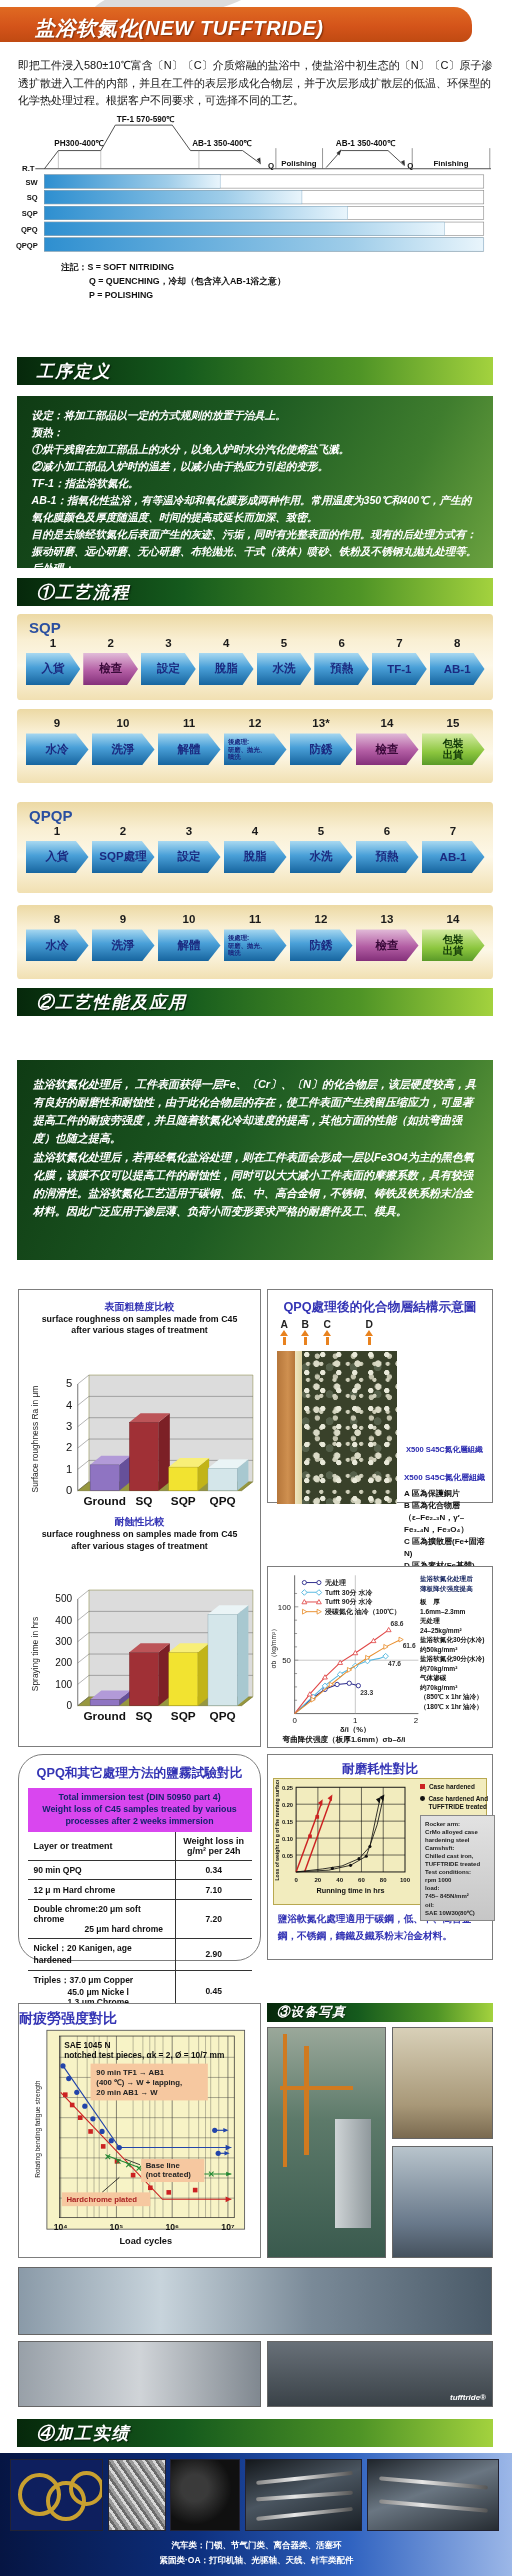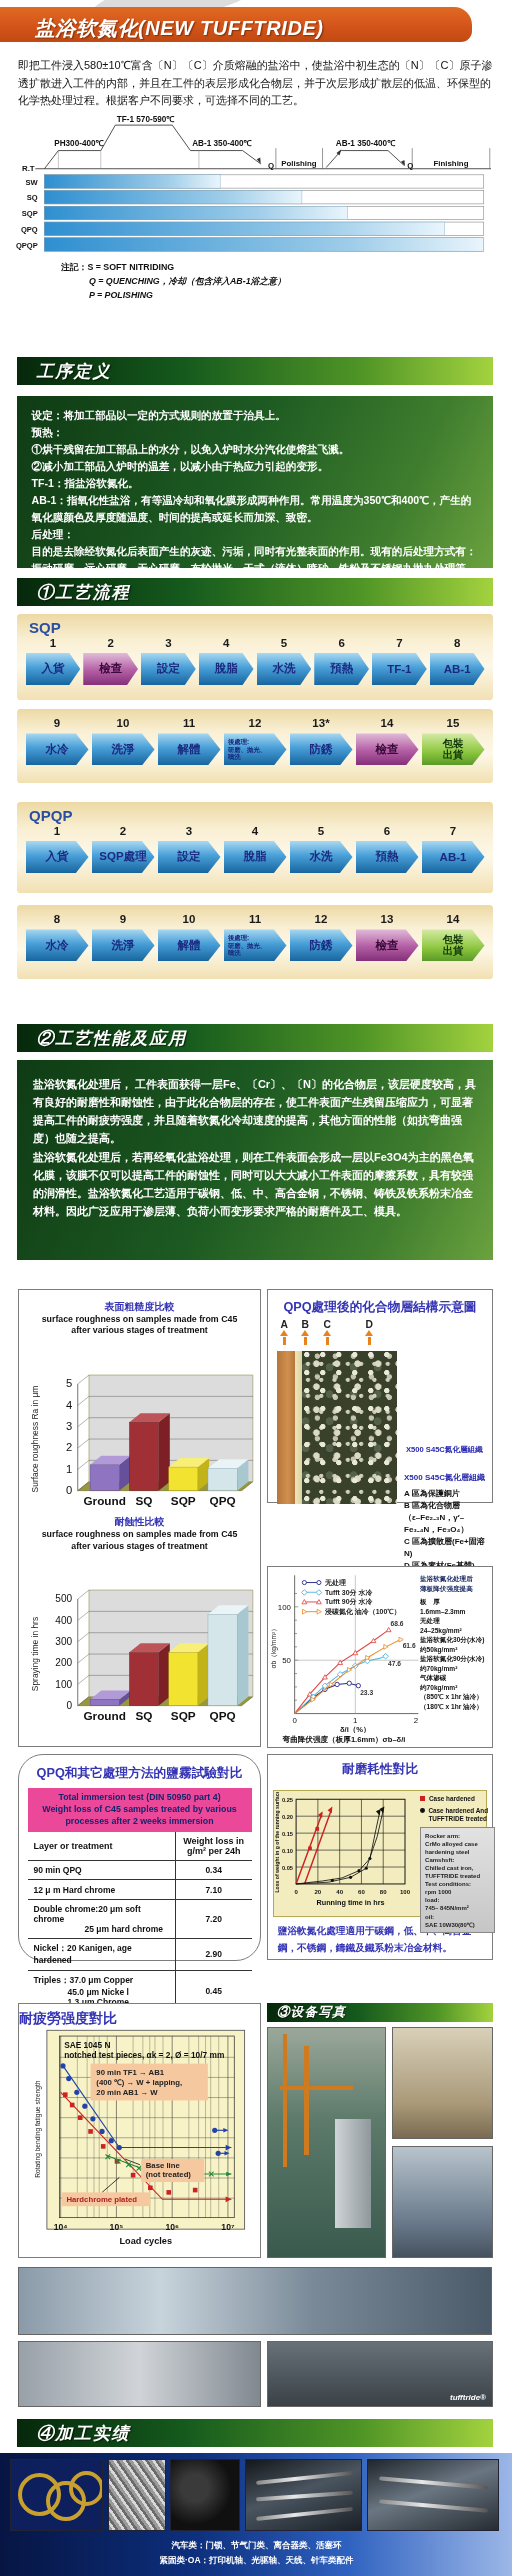--- a/index.html
+++ b/index.html
@@ -11,28 +11,28 @@
   .banner{position:absolute;top:7.3px;left:0;width:472px;height:35px;z-index:2;
           background:linear-gradient(180deg,#e06a22 0%,#d4541a 55%,#c04a12 100%);
           border-radius:0 18px 11px 0;display:flex;align-items:flex-end;}
   .banner span{color:#fff;font-weight:bold;font-style:italic;font-size:20px;letter-spacing:0.6px;
           padding-left:35px;text-shadow:1.2px 1.2px 1.2px rgba(90,30,0,.6);}
   .intro{position:absolute;top:57px;left:18px;width:478px;font-size:11px;font-weight:normal;
           color:#141414;line-height:1.6;}
   
   .diag{position:absolute;top:113px;left:11px;}
   .notes{position:absolute;top:260px;left:61px;font-size:8.8px;font-weight:bold;color:#111;line-height:1.6;}
-  .notes div:nth-child(2),.notes div:nth-child(3){padding-left:28px;font-style:italic;}
+  .notes div:nth-child(2),.notes div:nth-child(3){padding-left:28px;}
   
   .sec-bar{position:absolute;left:17px;width:476px;height:28px;display:flex;align-items:center;
           background:linear-gradient(90deg,#06280b 0%,#155a1d 35%,#4f9426 72%,#a3d23e 100%);}
   .sec-bar span{color:#fff;font-weight:bold;font-style:italic;font-size:17px;letter-spacing:1.8px;
           padding-left:19.4px;text-shadow:1.2px 1.2px 1.2px rgba(0,0,0,.55);}
   .green-panel{position:absolute;left:17px;width:476px;box-sizing:border-box;color:#fff;font-weight:bold;
-          background:linear-gradient(115deg,#0f3b14 0%,#1d5a22 45%,#3f7d2e 78%,#6ba23f 100%);}
+          background:linear-gradient(115deg,#0f3b14 0%,#1d5a22 45%,#3f7d2e 78%,#6ba23f 100%);font-style:italic;}
   .def-panel{top:396px;height:172px;padding:11px 14.6px;font-size:10.6px;line-height:17px;}
   .perf-panel{top:1060px;height:200px;padding:14.6px 16px;font-size:11px;line-height:18px;}
   .perf-panel p{margin:0 0 1.2px 0;}
   
   .flow-panel{position:absolute;left:17px;width:476px;box-sizing:border-box;border-radius:3.6px;
           background:linear-gradient(180deg,#ecd9a4 0%,#f9efd3 30%,#fdf8e8 60%,#f1e0b2 100%);
           padding:3.6px 8.5px;}
   .flow-name{color:#2a4fa0;font-size:15px;font-weight:bold;margin:1.2px 0 0 3.6px;}
   .steps{display:flex;gap:3px;margin-top:1.2px;}
   .fstep{flex:1;display:flex;flex-direction:column;}
@@ -46,21 +46,21 @@
   .farr .sm{font-size:6.4px;line-height:1.15;display:block;width:86%;text-align:left;}
   .farr .two{font-size:10.3px;line-height:1.1;display:block;}
   
   .charts-area{position:absolute;top:1289px;left:0;width:513px;height:1122px;}
   .cbox{position:absolute;background:#fff;border:1.2px solid #7d7d7d;box-sizing:border-box;}
   .c-title{color:#3535b5;font-size:10px;font-weight:bold;text-align:center;margin-top:9.7px;}
   .c-title.smaller{font-size:12.7px;}
   .c-sub{font-size:8.8px;font-weight:bold;color:#111;text-align:center;line-height:1.3;}
   svg{display:block;}
   
-  .imm-head,.imm-foot{background:#ec4899;color:#15246e;font-weight:bold;text-align:center;
+  .imm-head,.imm-foot{background:#d946ef;color:#15246e;font-weight:bold;text-align:center;
         font-size:8.8px;line-height:1.35;padding:4.2px 3.6px;margin:6px 8.5px 0 8.5px;}
   .imm-foot{margin:0 8.5px;padding:3px;}
   table.imm{width:calc(100% - 17px);margin:0 8.5px;border-collapse:collapse;font-size:8.5px;font-weight:bold;color:#111;}
   table.imm td,table.imm th{padding:4.2px 3.6px;vertical-align:middle;}
   table.imm th{border-bottom:1.2px solid #333;font-size:9px;}
   table.imm td{border-top:0.9px solid #333;}
   table.imm td:first-child,table.imm th:first-child{width:66%;border-right:0.9px solid #333;text-align:left;padding-left:6px;}
   table.imm td:last-child,table.imm th:last-child{text-align:center;}
   .cell-l2{padding-left:51px;}
   .cell-l3{padding-left:34px;}
@@ -200,22 +200,22 @@
   <div class="sec-bar" style="top:357px;">
     <span>工序定义</span>
   </div>
   <div class="green-panel def-panel">
     <div>设定：将加工部品以一定的方式规则的放置于治具上。</div>
     <div>预热：</div>
     <div>①烘干残留在加工部品上的水分，以免入炉时水分汽化使熔盐飞溅。</div>
     <div>②减小加工部品入炉时的温差，以减小由于热应力引起的变形。</div>
     <div>TF-1：指盐浴软氮化。</div>
     <div>AB-1：指氧化性盐浴，有等温冷却和氧化膜形成两种作用。常用温度为350℃和400℃，产生的氧化膜颜色及厚度随温度、时间的提高或延长而加深、致密。</div>
+    <div>目的是去除经软氮化后表面产生的灰迹、污垢，同时有光整表面的作用。现有的后处理方式有：振动研磨、远心研磨、无心研磨、布轮抛光、干式（液体）喷砂、铁粉及不锈钢丸抛丸处理等。</div>
     <div>后处理：</div>
-    <div>目的是去除经软氮化后表面产生的灰迹、污垢，同时有光整表面的作用。现有的后处理方式有：振动研磨、远心研磨、无心研磨、布轮抛光、干式（液体）喷砂、铁粉及不锈钢丸抛丸处理等。</div>
   </div>
 
   <div class="sec-bar" style="top:578px;">
     <span>①工艺流程</span>
   </div>
 
   <div class="flow-panel" style="top:614px;height:86px;">
     <div class="flow-name">SQP</div>
     <div class="steps">
       <div class="fstep">
@@ -410,21 +410,21 @@
       <div class="fstep">
           <div class="fnum">14</div>
           <div class="farr" data-variant="green">
             <span class="two">包裝</span>
             <span class="two">出貨</span>
           </div>
         </div>
     </div>
   </div>
 
-  <div class="sec-bar" style="top:1024px;text-align:center;">
+  <div class="sec-bar" style="top:988px;text-align:center;">
     <span>②工艺性能及应用</span>
   </div>
   <div class="green-panel perf-panel">
     <p>盐浴软氮化处理后， 工件表面获得一层Fe、〔Cr〕、〔N〕的化合物层，该层硬度较高，具有良好的耐磨性和耐蚀性，由于此化合物层的存在，使工件表面产生残留压缩应力，可显著提高工件的耐疲劳强度，并且随着软氮化冷却速度的提高，其他方面的性能（如抗弯曲强度）也随之提高。</p>
     <p>盐浴软氮化处理后，若再经氧化盐浴处理，则在工件表面会形成一层以Fe3O4为主的黑色氧化膜，该膜不仅可以提高工件的耐蚀性，同时可以大大减小工件表面的摩擦系数，具有较强的润滑性。盐浴软氮化工艺适用于碳钢、低、中、高合金钢，不锈钢、铸铁及铁系粉末冶金材料。因此广泛应用于渗层薄、负荷小而变形要求严格的耐磨件及工、模具。</p>
   </div>
 
   <div class="charts-area">
 
     <div class="cbox" style="left:18px;top:0;width:243px;height:458px;">
@@ -787,21 +787,21 @@
         <div>气体渗碳</div>
         <div>约70kg/mm²</div>
         <div>（850℃ x 1hr 油冷）</div>
         <div>（180℃ x 1hr 油冷）</div>
       </div>
       <div class="yield-cap">弯曲降伏强度（板厚1.6mm）σb–δ/i</div>
     </div>
 
     <div class="cbox" style="left:267px;top:465px;width:226px;height:206px;">
       <div class="c-title smaller" style="margin-top:6px;">耐磨耗性對比</div>
-      <div style="position:relative;height:125px;margin-top:12px;background:#f2ecbe;border:0.6px solid #b8a850;margin-left:4.9px;margin-right:4.9px;">
+      <div style="position:relative;height:125px;margin-top:0;background:#f2ecbe;border:0.6px solid #b8a850;margin-left:4.9px;margin-right:4.9px;">
         <svg width="141" height="121" viewBox="0 0 232 200" style="position:absolute;left:0;top:1.2px;">
           <rect x="36" y="12" width="180" height="140" fill="none" stroke="#111" stroke-width="1.6"></rect>
           <g stroke="#111" stroke-width="1">
             <line x1="72" y1="12" x2="72" y2="152"></line>
               <line x1="108" y1="12" x2="108" y2="152"></line>
               <line x1="144" y1="12" x2="144" y2="152"></line>
               <line x1="180" y1="12" x2="180" y2="152"></line>
             <line x1="36" y1="40" x2="216" y2="40"></line>
               <line x1="36" y1="68" x2="216" y2="68"></line>
               <line x1="36" y1="96" x2="216" y2="96"></line>

